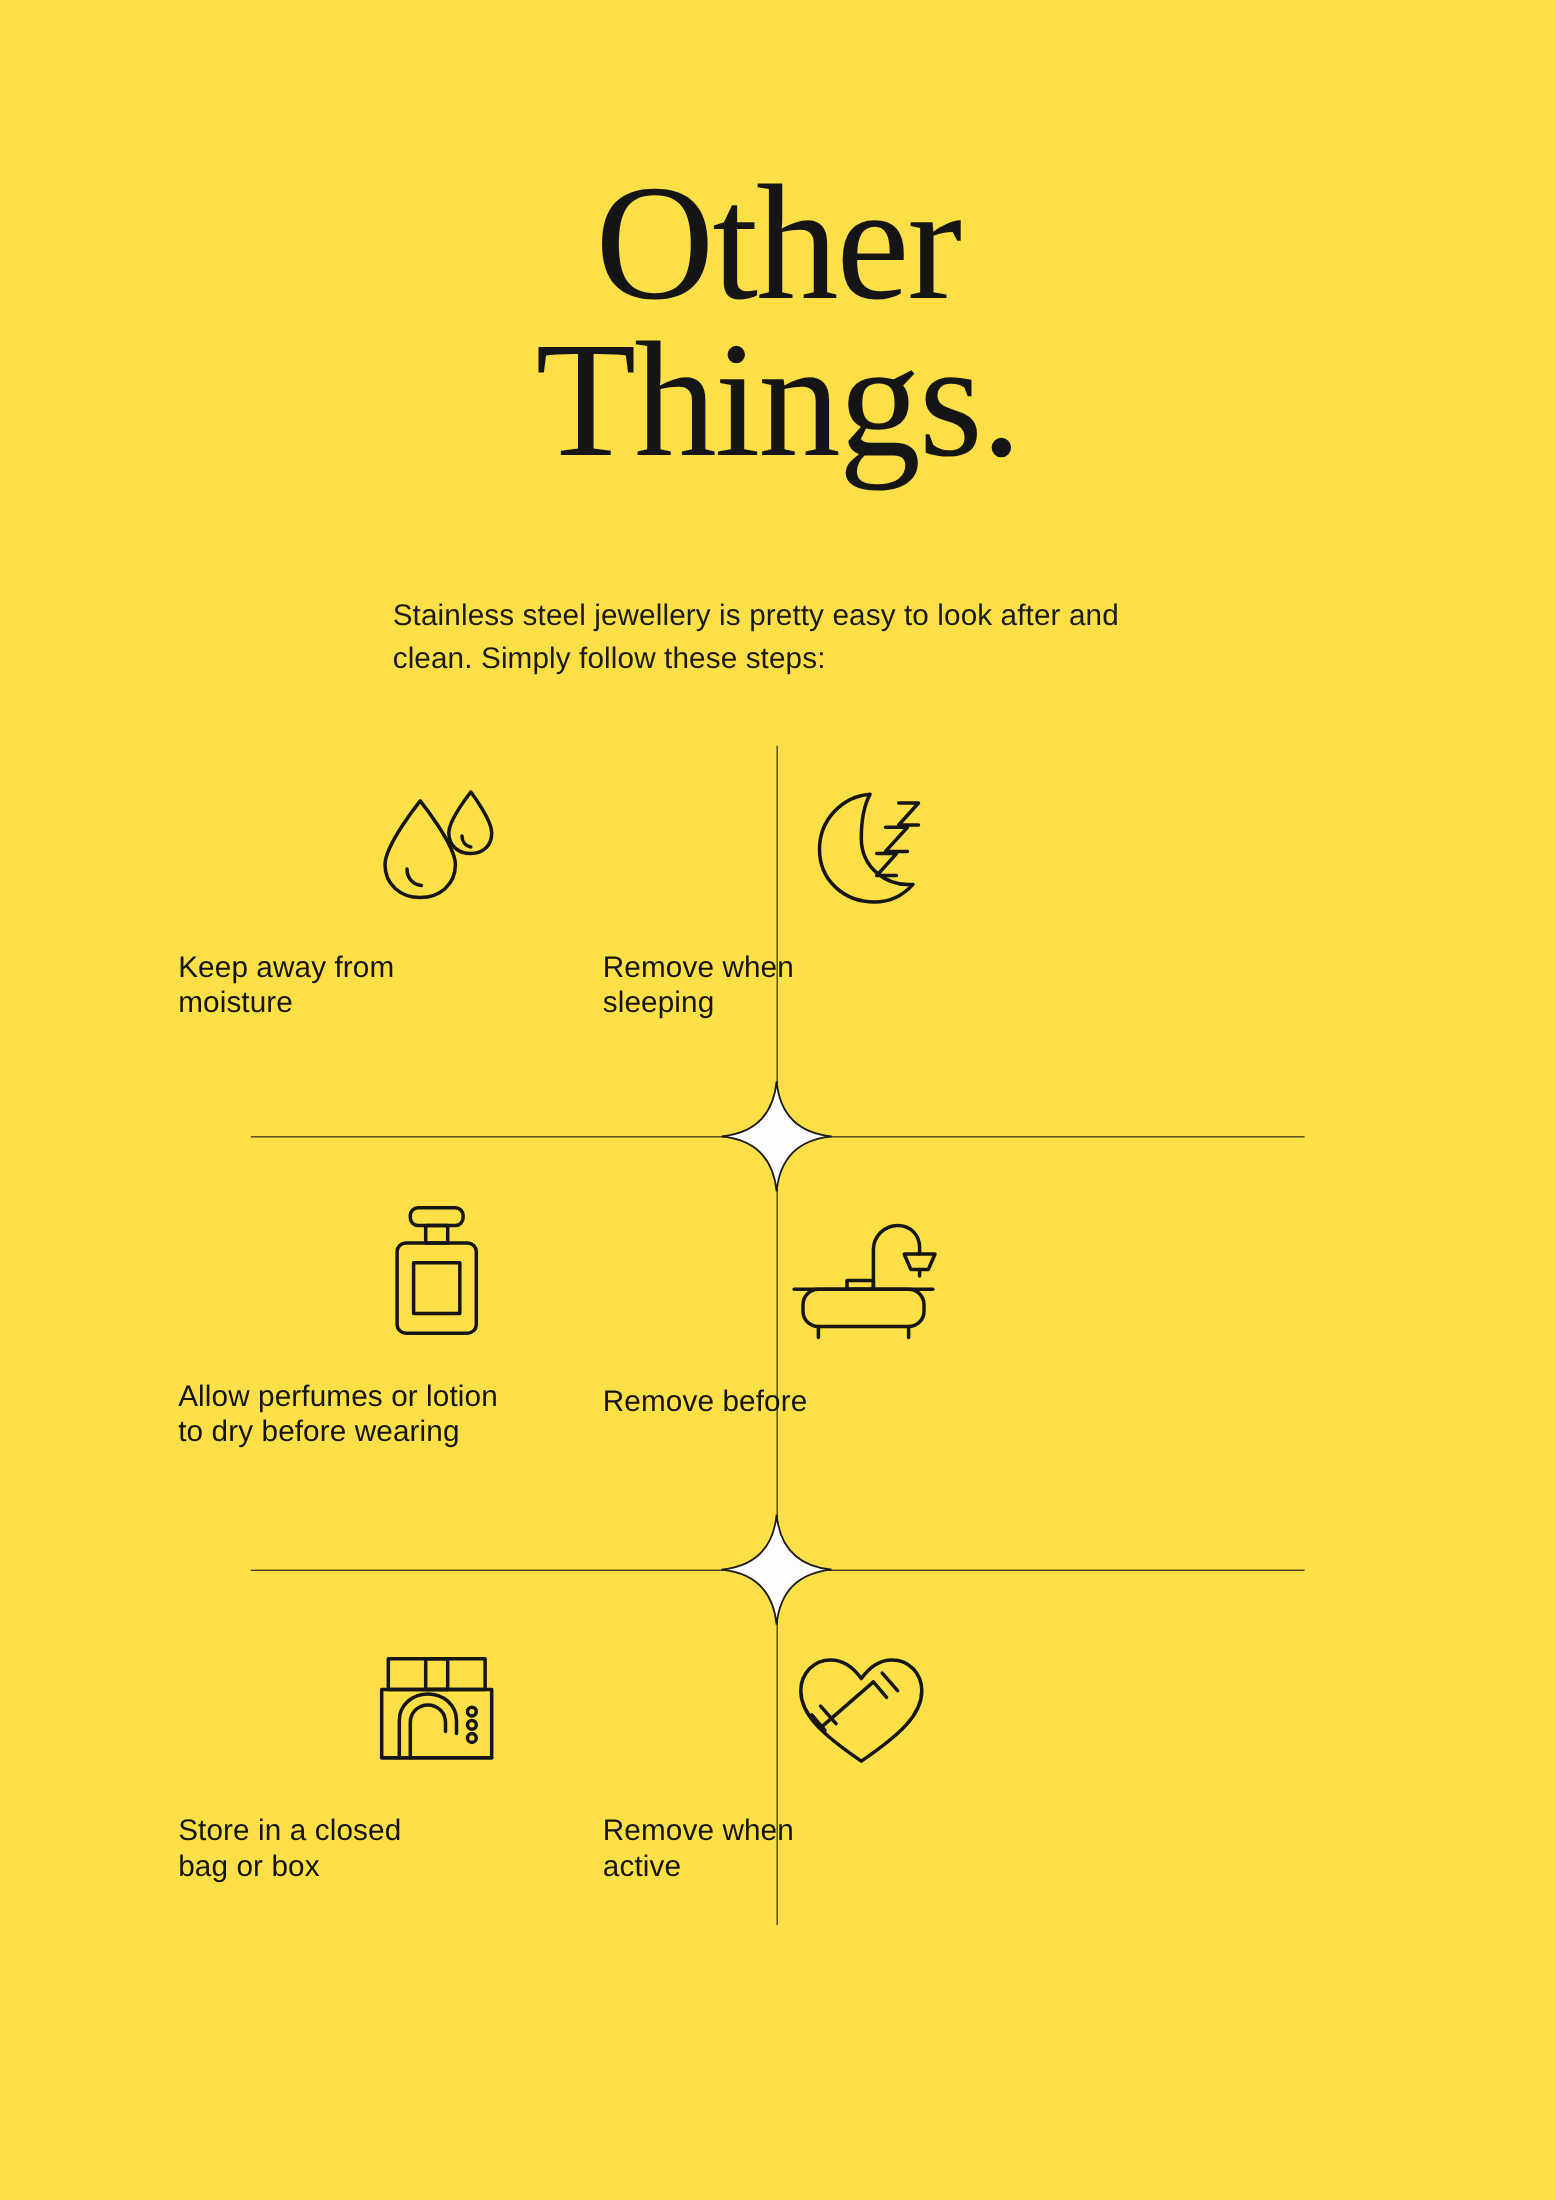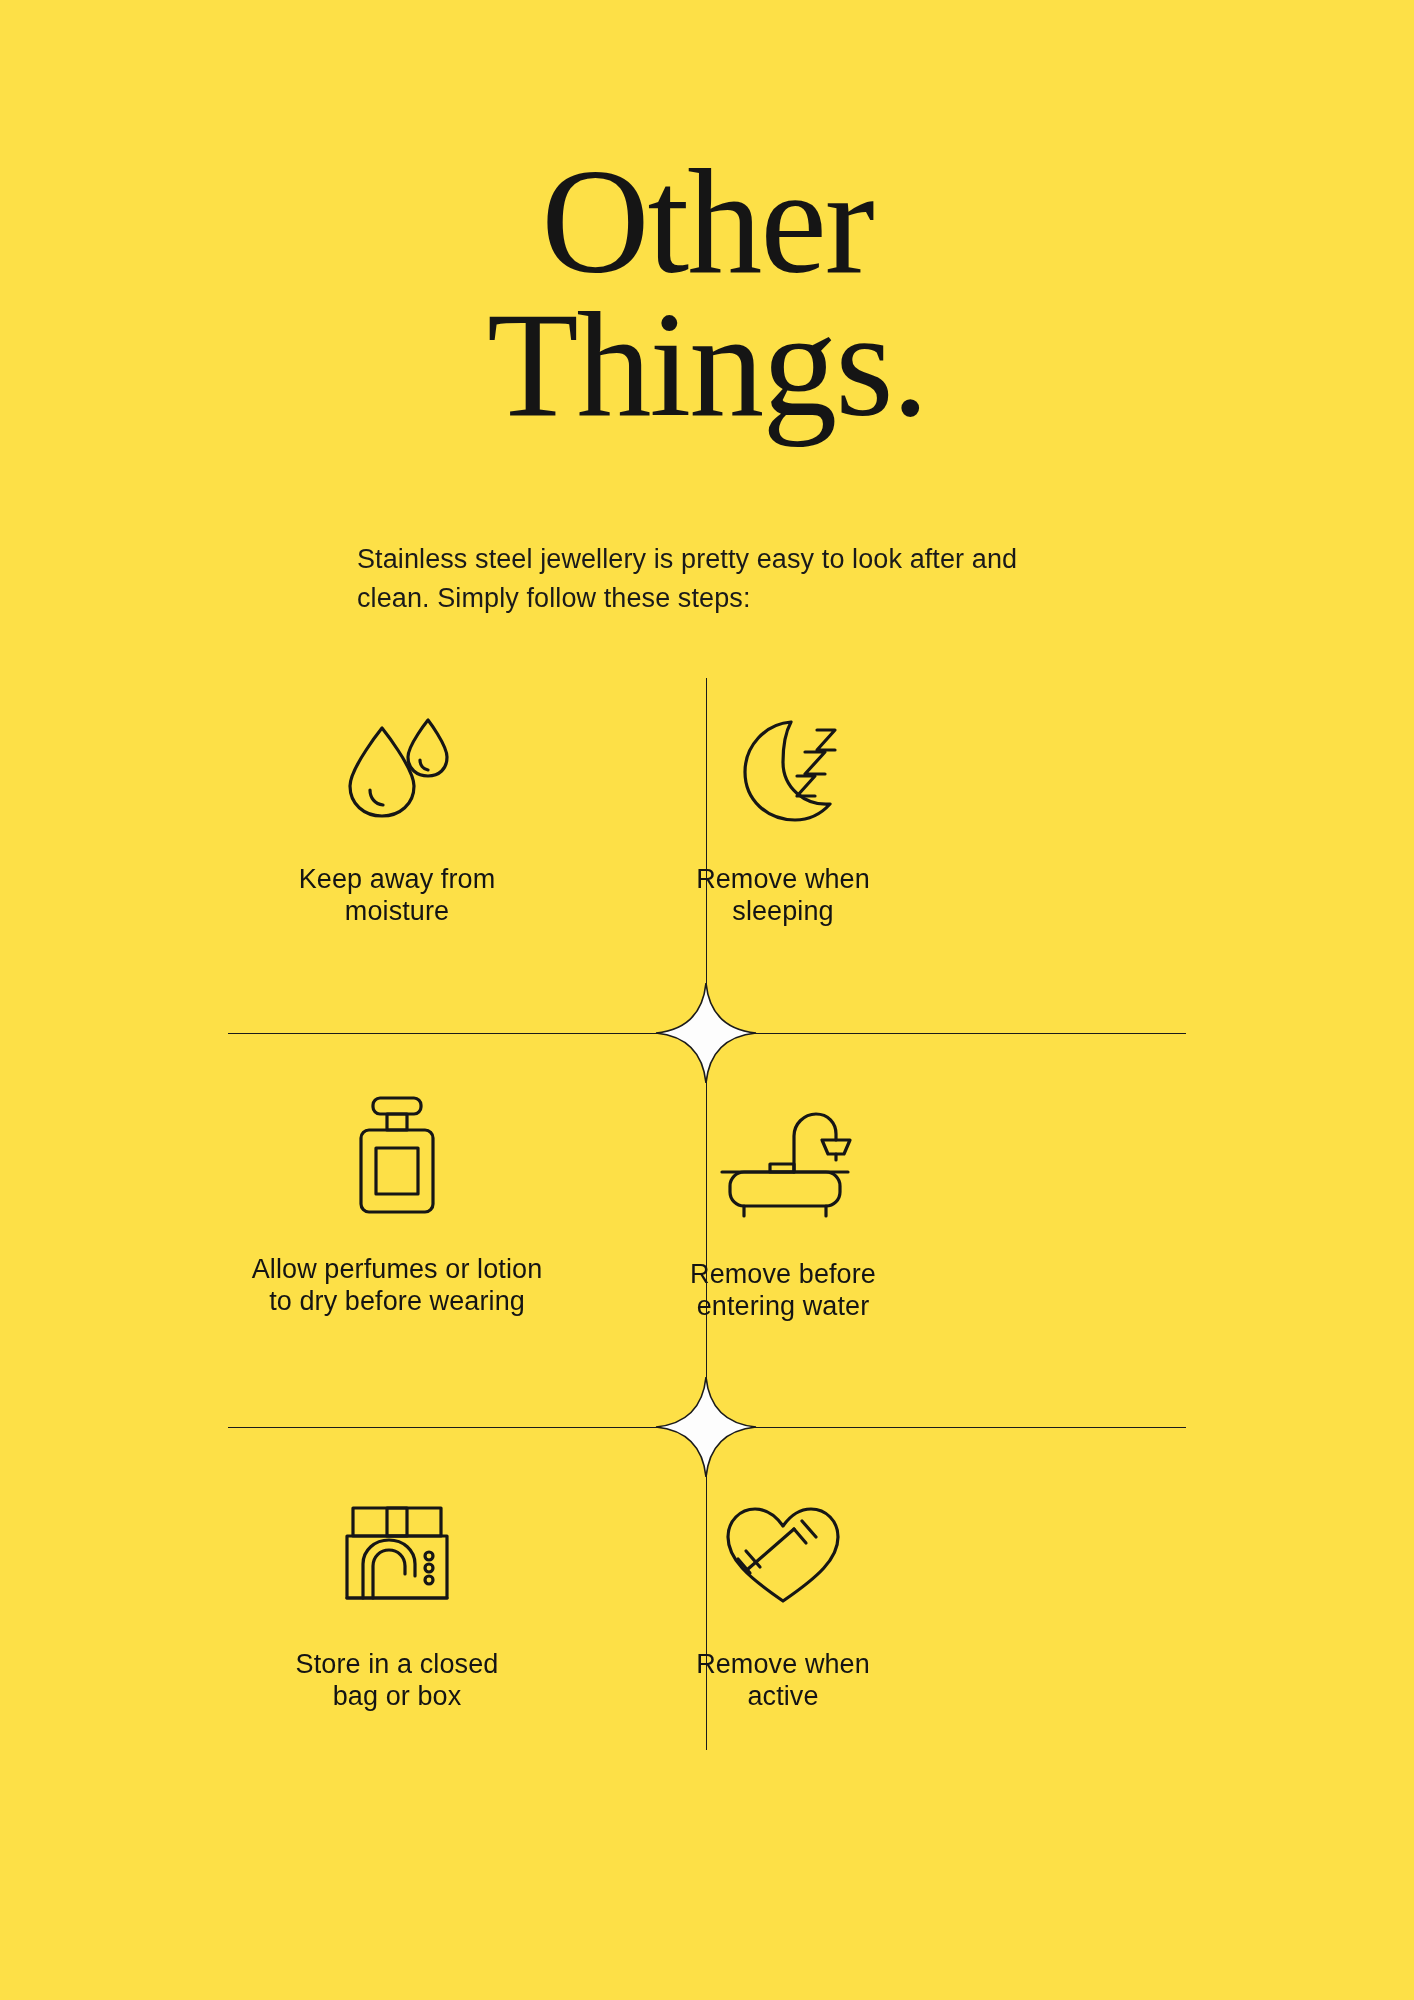--- a/index.html
+++ b/index.html
@@ -98,21 +98,21 @@
   .star.two { top: 757px; }
   .star svg { display: block; }
 
   .cells {
     position: absolute;
     inset: 0;
   }
   .cell {
     position: absolute;
     width: 470px;
-    text-align: center;
+    text-align: left;
   }
   .cell .icon {
     height: 130px;
     display: flex;
     align-items: center;
     justify-content: center;
   }
   .cell .icon svg { display: block; }
   .cell .caption {
     margin-top: 28px;
@@ -216,21 +216,20 @@
             <path d="M128 54 v6"></path>
             <rect x="22" y="72" width="110" height="34" rx="14"></rect>
             <path d="M14 72 h126"></path>
             <path d="M36 106 v10"></path>
             <path d="M118 106 v10"></path>
             <path d="M62 64 h24 v8 h-24 z"></path>
           </svg>
         </div>
         <div class="caption">
           <div>Remove before</div>
-          <div>entering water</div>
         </div>
       </div>
 
       <div class="cell c4">
         <div class="icon">
           <svg width="160" height="130" viewBox="0 0 160 130" fill="none" stroke="#161616" stroke-width="3.2" stroke-linecap="round" stroke-linejoin="round">
             <path d="M30 46 h100 v62 h-100 z"></path>
             <path d="M36 18 h88 v28 h-88 z"></path>
             <path d="M70 18 h20 v28 h-20 z"></path>
             <path d="M46 108 v-34 c0-14 12-24 26-24 14 0 26 10 26 24 v12"></path>

